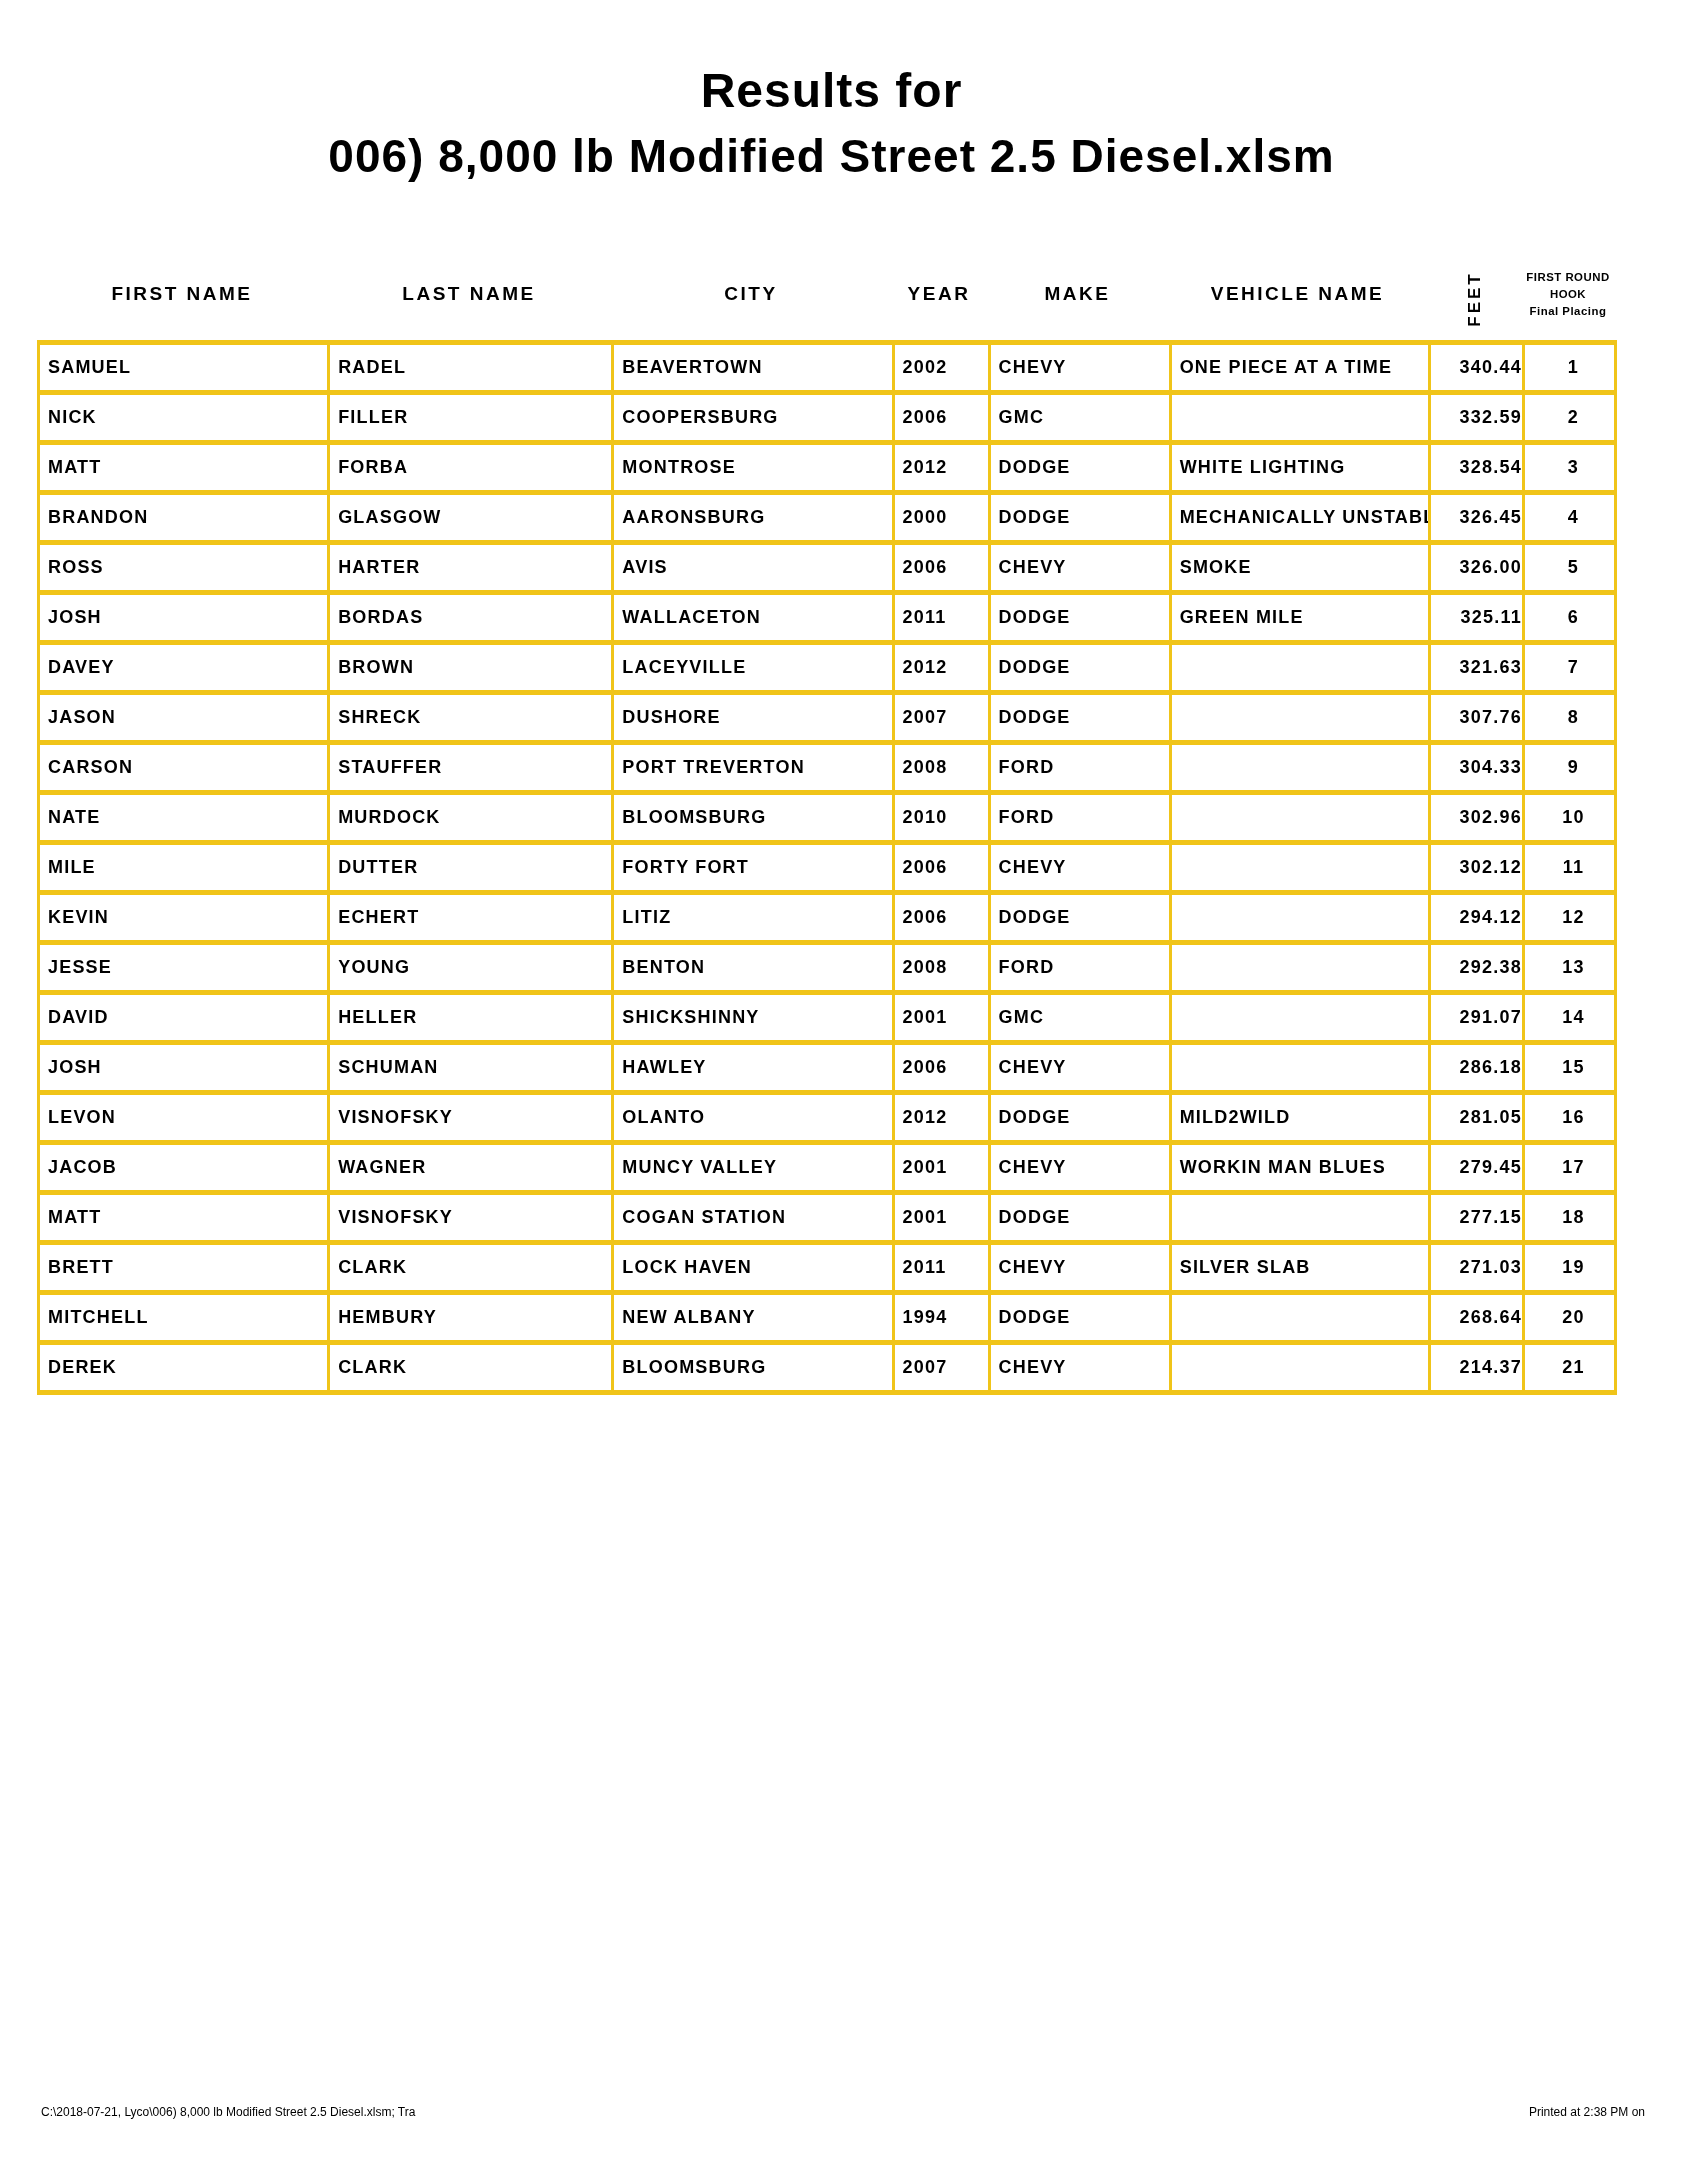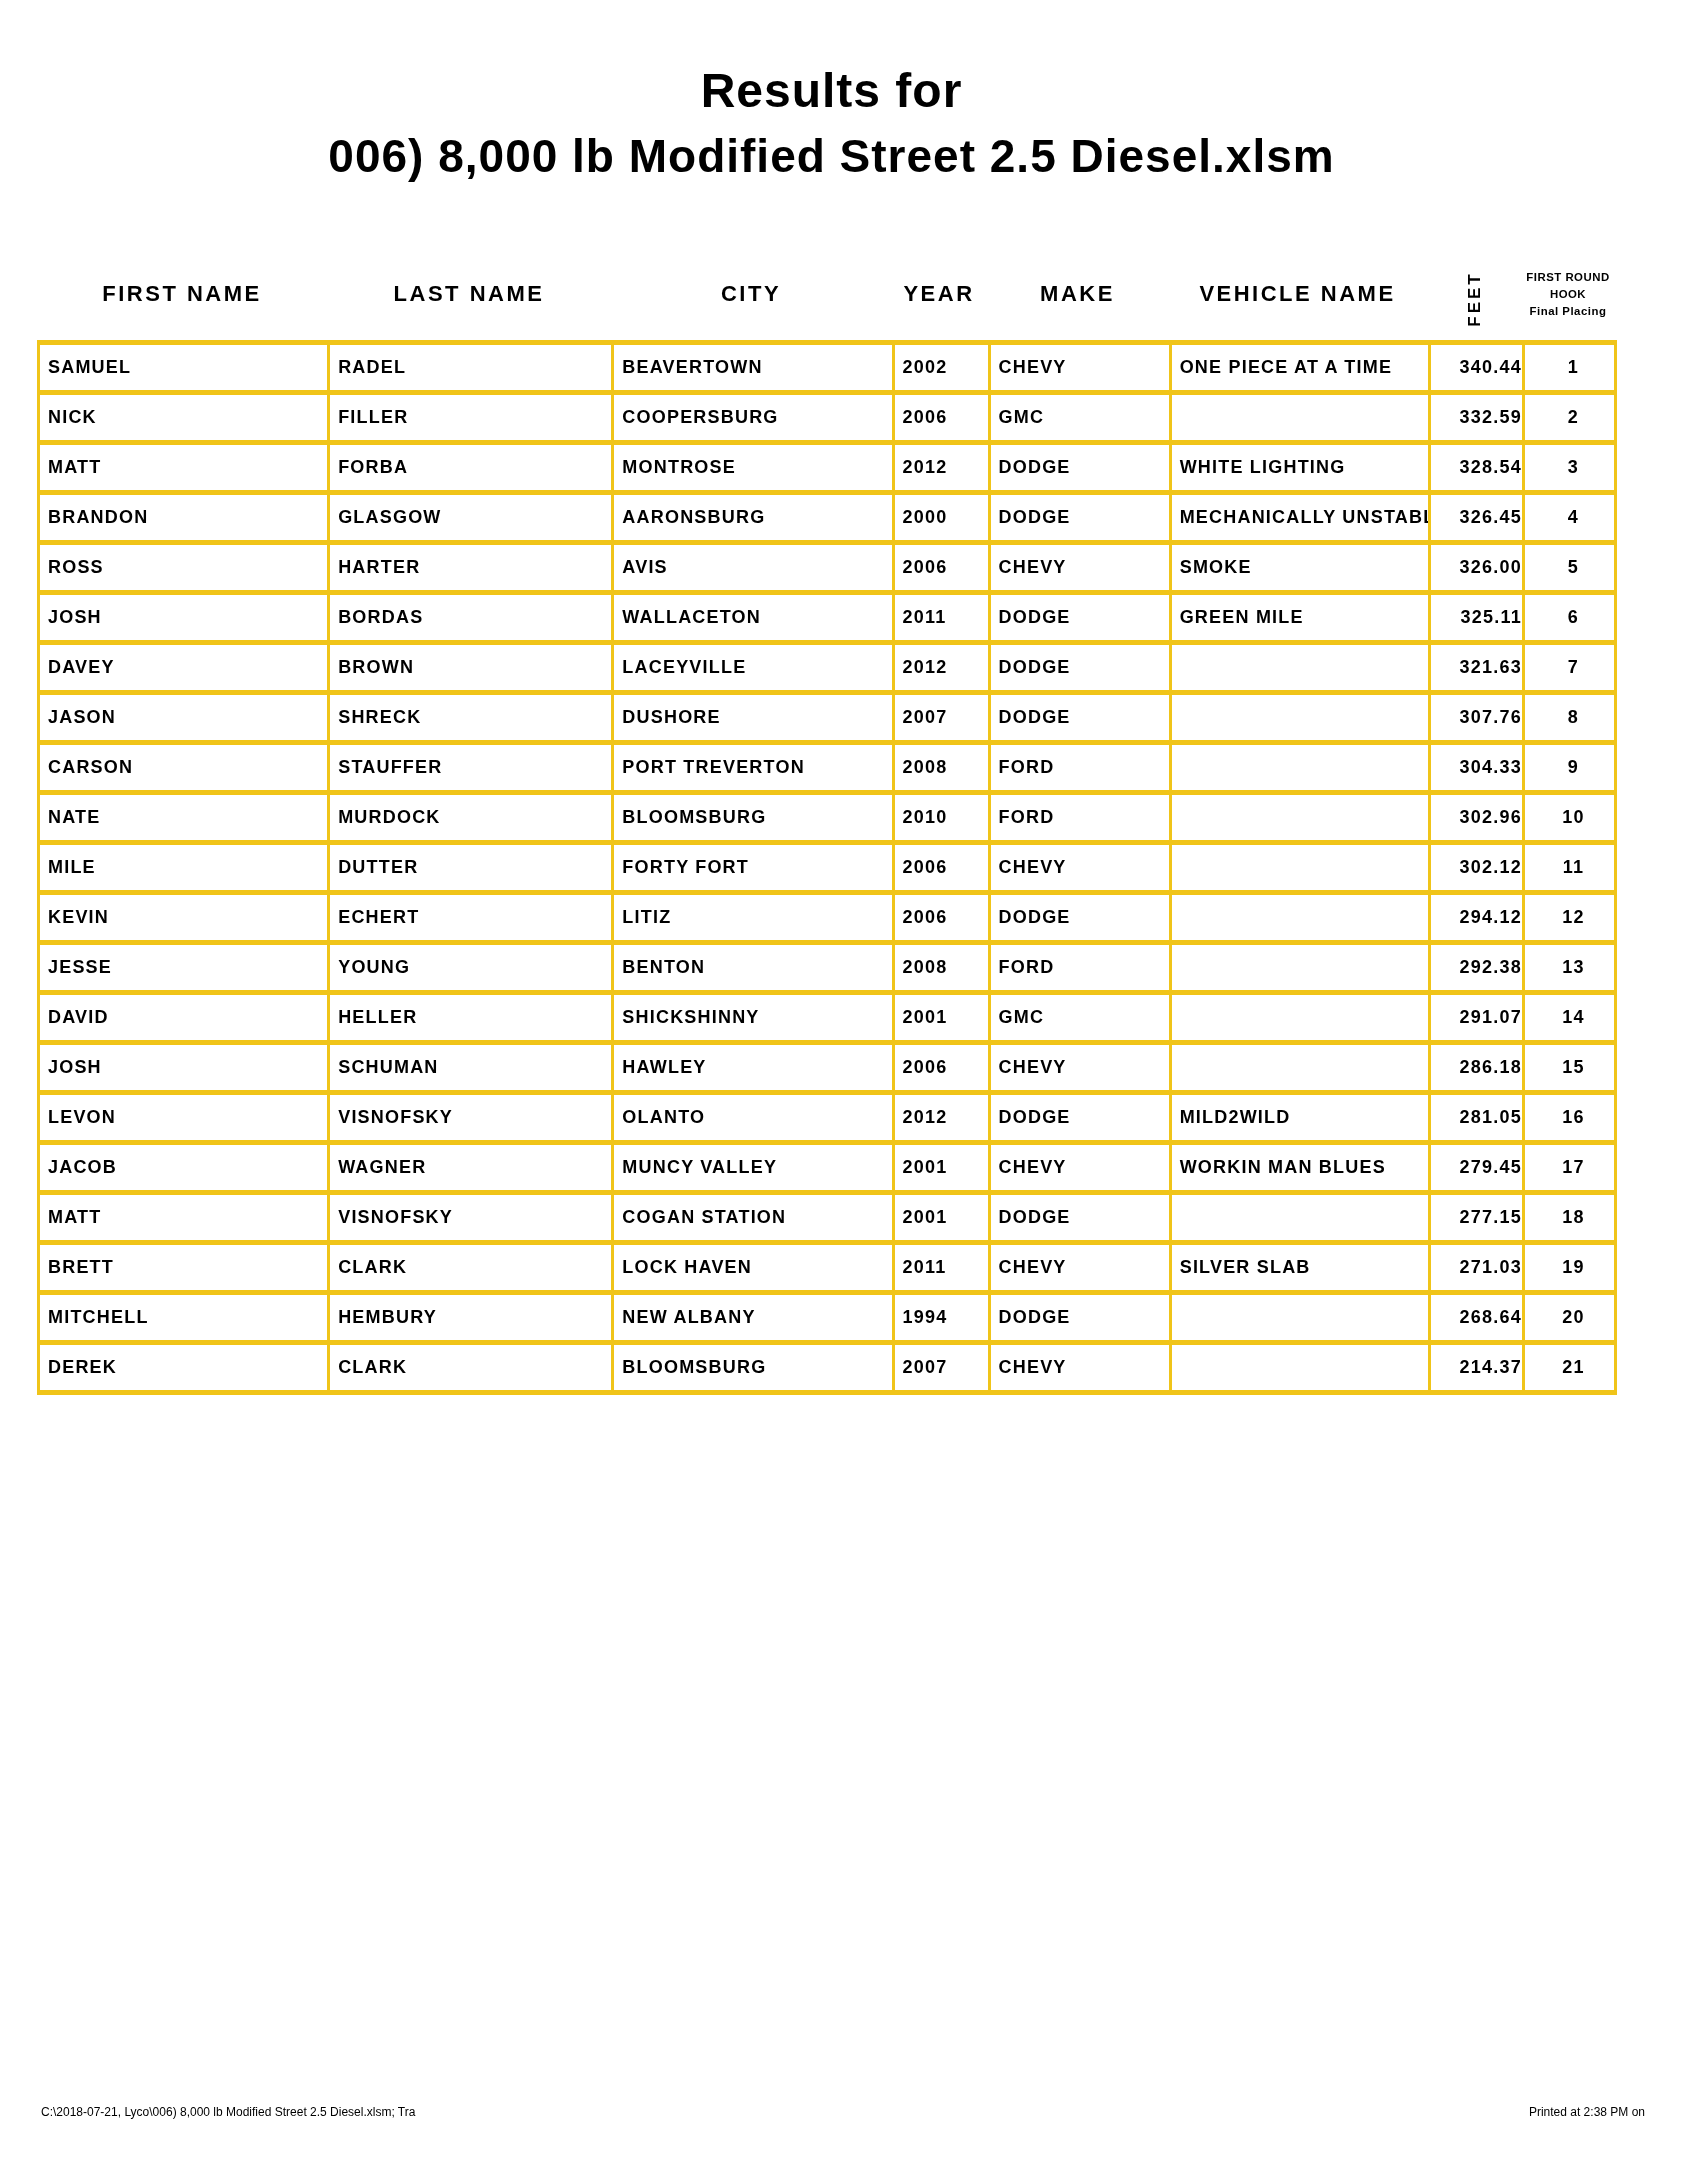--- a/index.html
+++ b/index.html
@@ -16,21 +16,21 @@
     position:absolute;top:63px;left:0;width:1663px;
     text-align:center;font-size:48px;font-weight:bold;letter-spacing:1px;
   }
   .title2{
     position:absolute;top:129px;left:0;width:1663px;
     text-align:center;font-size:46px;font-weight:bold;letter-spacing:1px;
   }
   
   .colhead{
     position:absolute;top:281px;height:26px;line-height:26px;
-    text-align:center;font-size:22px;font-weight:bold;letter-spacing:2.5px;
+    text-align:center;font-size:19px;font-weight:bold;letter-spacing:2.5px;
     white-space:nowrap;
   }
   .h-first  {left:37px;  width:290px;}
   .h-last   {left:327px; width:284px;}
   .h-city   {left:611px; width:280px;}
   .h-year   {left:891px; width:96px;}
   .h-make   {left:987px; width:181px;}
   .h-vehicle{left:1168px;width:259px;}
   .h-feet{
     position:absolute;left:1428px;top:259px;width:94px;height:79px;

